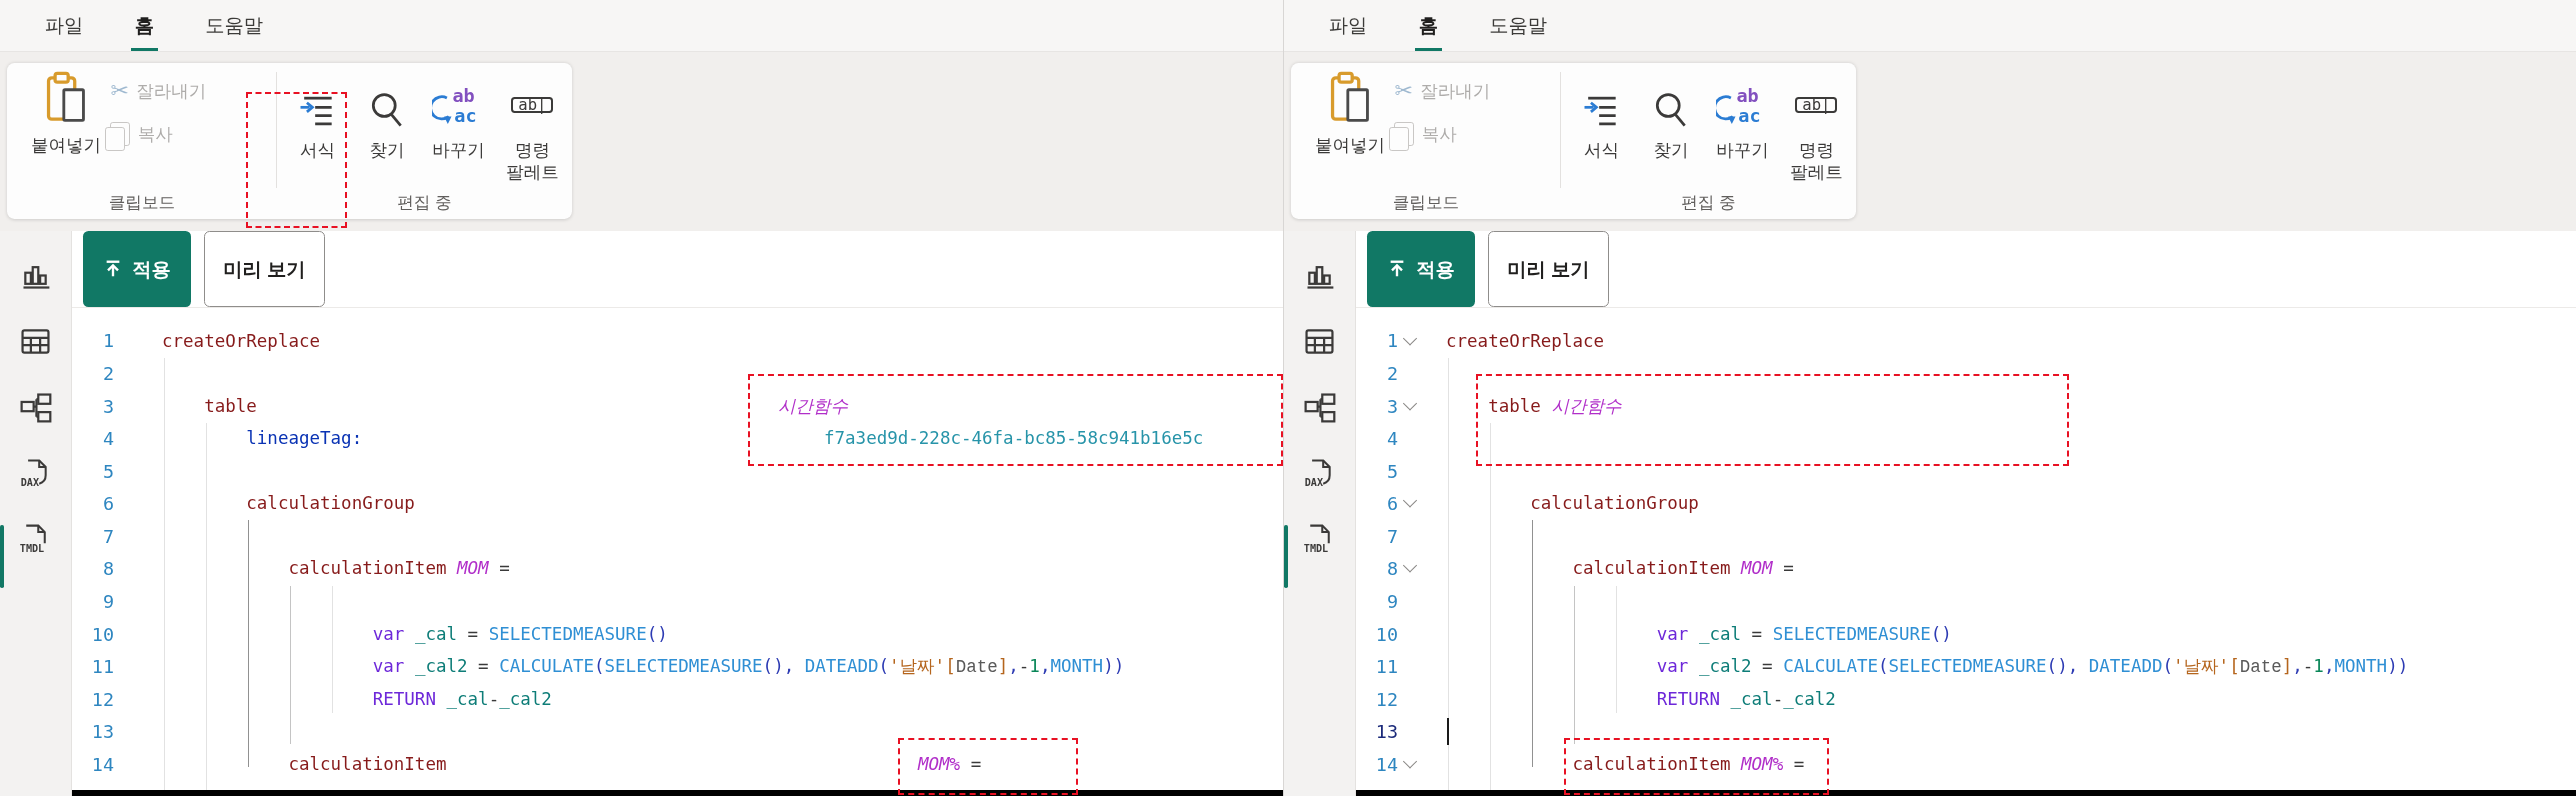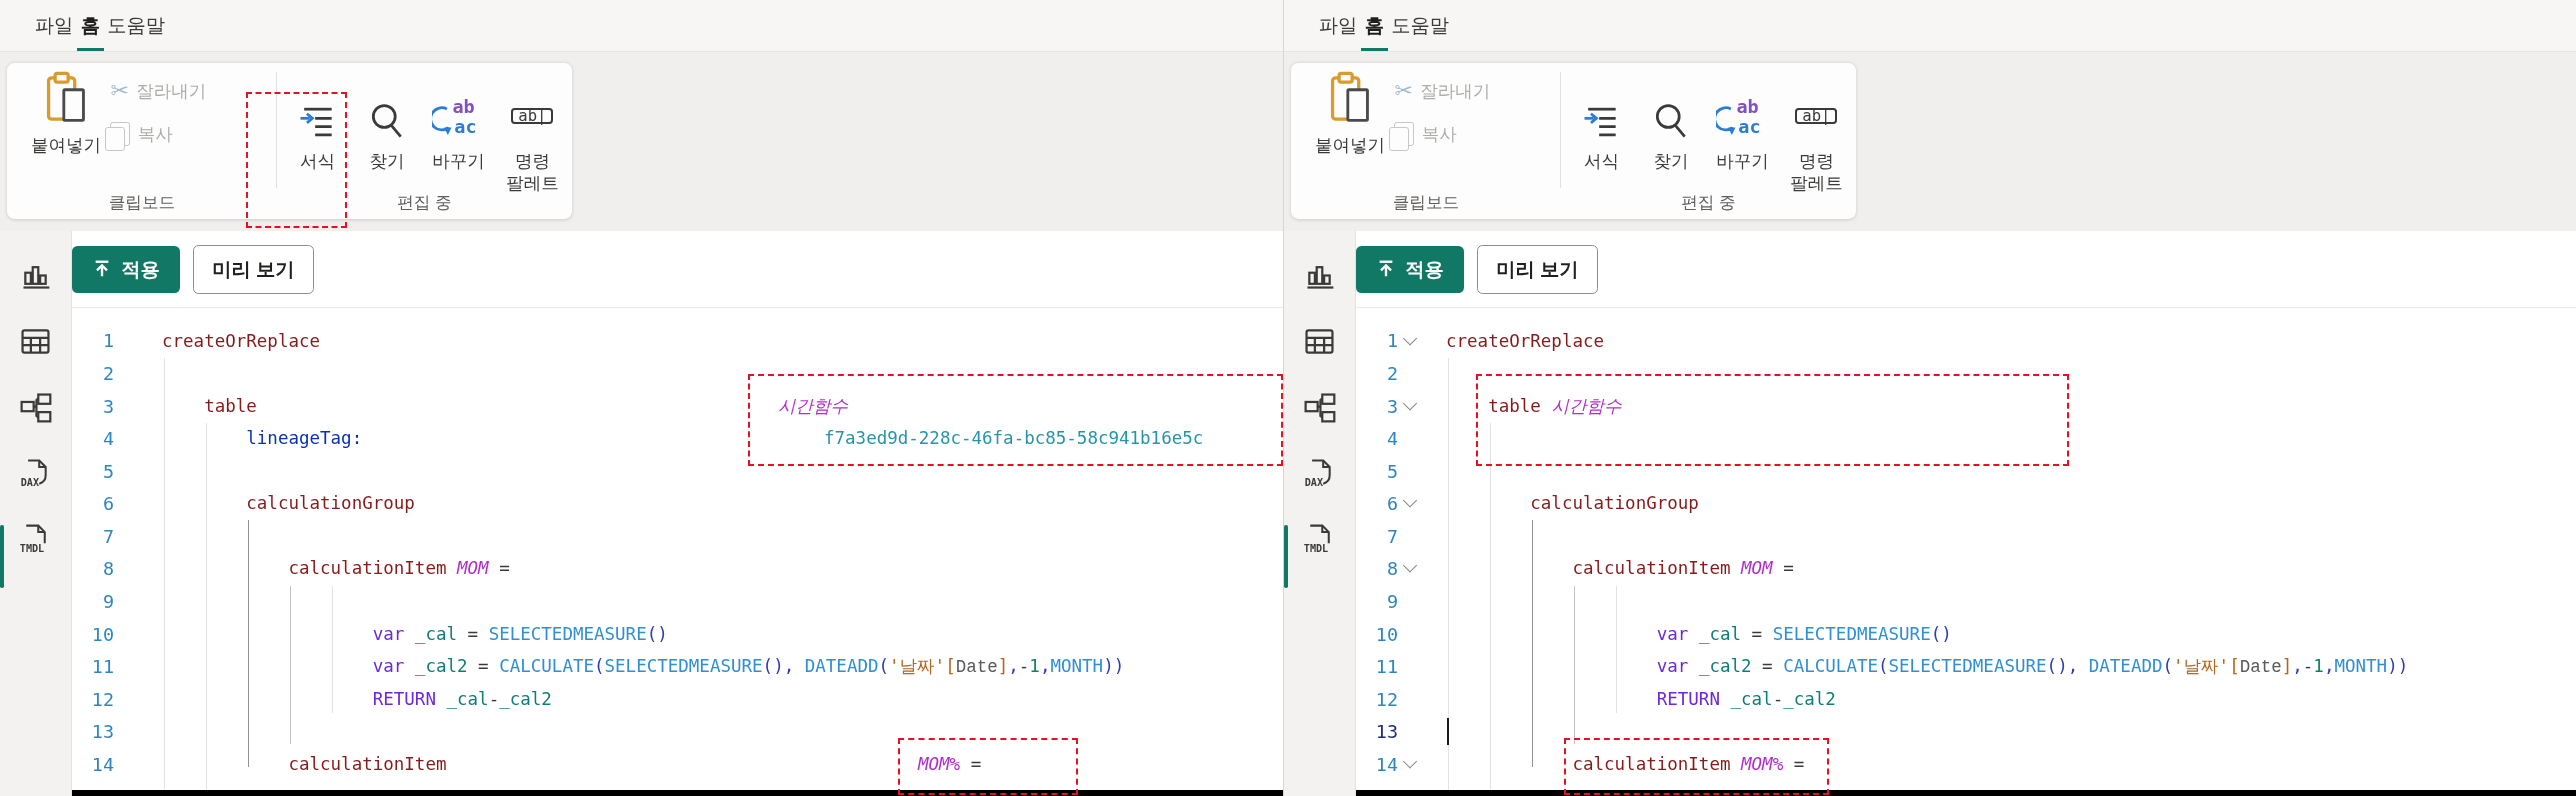--- a/index.html
+++ b/index.html
@@ -5,39 +5,39 @@
   * { margin:0; padding:0; box-sizing:border-box; }
   html,body { width:2576px; height:796px; overflow:hidden; background:#fff;
               font-family:"Liberation Sans", sans-serif; }
   .app { display:flex; width:2576px; height:796px; }
 
   .panel { position:relative; width:1283px; height:796px; background:#fff; overflow:hidden; }
   .panel.right { width:1293px; border-left:0.9px solid #d8d6d4; }
 
   
   .menubar { height:52px; background:#f7f6f5; display:flex; align-items:stretch;
-             padding-left:31px; font-size:19.3px; color:#3c3b39;
+             padding-left:41px; gap:44px; font-size:19.3px; color:#3c3b39;
              border-bottom:0.9px solid #e7e5e3; }
   .menu-item { display:flex; align-items:center; padding:0 3.7px; cursor:default; border-bottom:3.7px solid transparent; padding-top:3.7px; }
   .menu-item.active { font-weight:bold; color:#201f1e; border-bottom:3.7px solid var(--accent,#117865); }
 
   
   .ribbon { height:179px; background:#f1efed; position:relative; }
   .ribbon-card { position:absolute; left:7.4px; top:11px; width:565px; height:156px;
                  background:#fdfdfd; border-radius:7.4px; box-shadow:0 0.9px 3.7px rgba(0,0,0,.15); }
   .rb-label { font-size:17.5px; color:#3b3a39; text-align:center; margin-top:3.7px; line-height:22px; }
   .rb-paste { position:absolute; left:14.7px; top:7.4px; width:88px; text-align:center; }
   .rb-cutcopy { position:absolute; left:103px; top:14.7px; display:flex; flex-direction:column; gap:18.4px; }
   .rb-mini { display:flex; align-items:center; gap:7.4px; font-size:17.5px; color:#aeacaa; }
   .scissors { font-size:22px; color:#9fb9d0; }
   .copyic { width:20px; height:24px; border:1.8px solid #c9c7c5; border-radius:2.8px; position:relative; background:#fdfdfd; }
   .copyic::before { content:""; position:absolute; left:-6.4px; top:3.7px; width:18.4px; height:22px;
                     border:1.8px solid #c9c7c5; border-radius:2.8px; background:#fdfdfd; }
   .rb-divider { position:absolute; left:269px; top:9.2px; bottom:31px; width:0.9px; background:#e3e1df; }
-  .rb-cell { position:absolute; top:22px; text-align:center; }
+  .rb-cell { position:absolute; top:11px; text-align:center; }
   .rb-cell .ic { height:61px; display:flex; align-items:flex-end; justify-content:center; }
   .rb-groups { position:absolute; bottom:5.5px; left:0; right:0; display:flex; font-size:16.6px; color:#605e5c; }
   .rb-groups .g1 { width:269px; text-align:center; }
   .rb-groups .g2 { flex:1; text-align:center; }
   .palette-box { width:42px; height:16px; border:2.3px solid #3b3a39; border-radius:3.7px;
                  font-family:"DejaVu Sans Mono",monospace; font-size:15.6px; color:#3b3a39;
                  display:flex; align-items:center; justify-content:center; }
 
   
   .anno { position:absolute; border:2.8px dashed #e81123; pointer-events:none; z-index:5; }
@@ -46,22 +46,22 @@
   
   .content { display:flex; height:566px; }
   .sidebar { width:72px; background:#f3f2f1; border-right:0.9px solid #e4e2e0;
              position:relative; padding-top:24px; display:flex; flex-direction:column;
              align-items:center; gap:26px; flex:none; }
   .side-btn { width:100%; height:40px; display:flex; align-items:center; justify-content:center; }
   .active-bar { position:absolute; left:0; top:294px; width:3.7px; height:63px;
                 background:var(--accent,#117865); border-radius:1.8px; }
 
   .main { flex:1; display:flex; flex-direction:column; min-width:0; }
-  .toolbar { height:77px; display:flex; align-items:center; gap:13px;
-             padding-left:0; border-bottom:0.9px solid #eceae8; background:#fff; }
+  .toolbar { height:77px; display:flex; gap:13px;
+             padding-left:11px; border-bottom:0.9px solid #eceae8; background:#fff; }
   .btn-apply { display:flex; align-items:center; gap:9.2px; background:var(--accent,#117865);
                color:#fff; font-weight:bold; font-size:19.3px; border:none; border-radius:5.5px;
                padding:10px 20px; font-family:inherit; }
   .btn-preview { background:#fff; color:#201f1e; font-weight:bold; font-size:19.3px;
                  border:0.9px solid #8f8d8b; border-radius:5.5px; padding:10px 18.4px; font-family:inherit; }
 
   
   .editor { flex:1; position:relative; background:#fff; overflow:hidden;
             font-family:"DejaVu Sans Mono",monospace; font-size:17.5px; }
   .cl { position:absolute; left:0; width:100%; height:32px; display:flex; align-items:center; }

